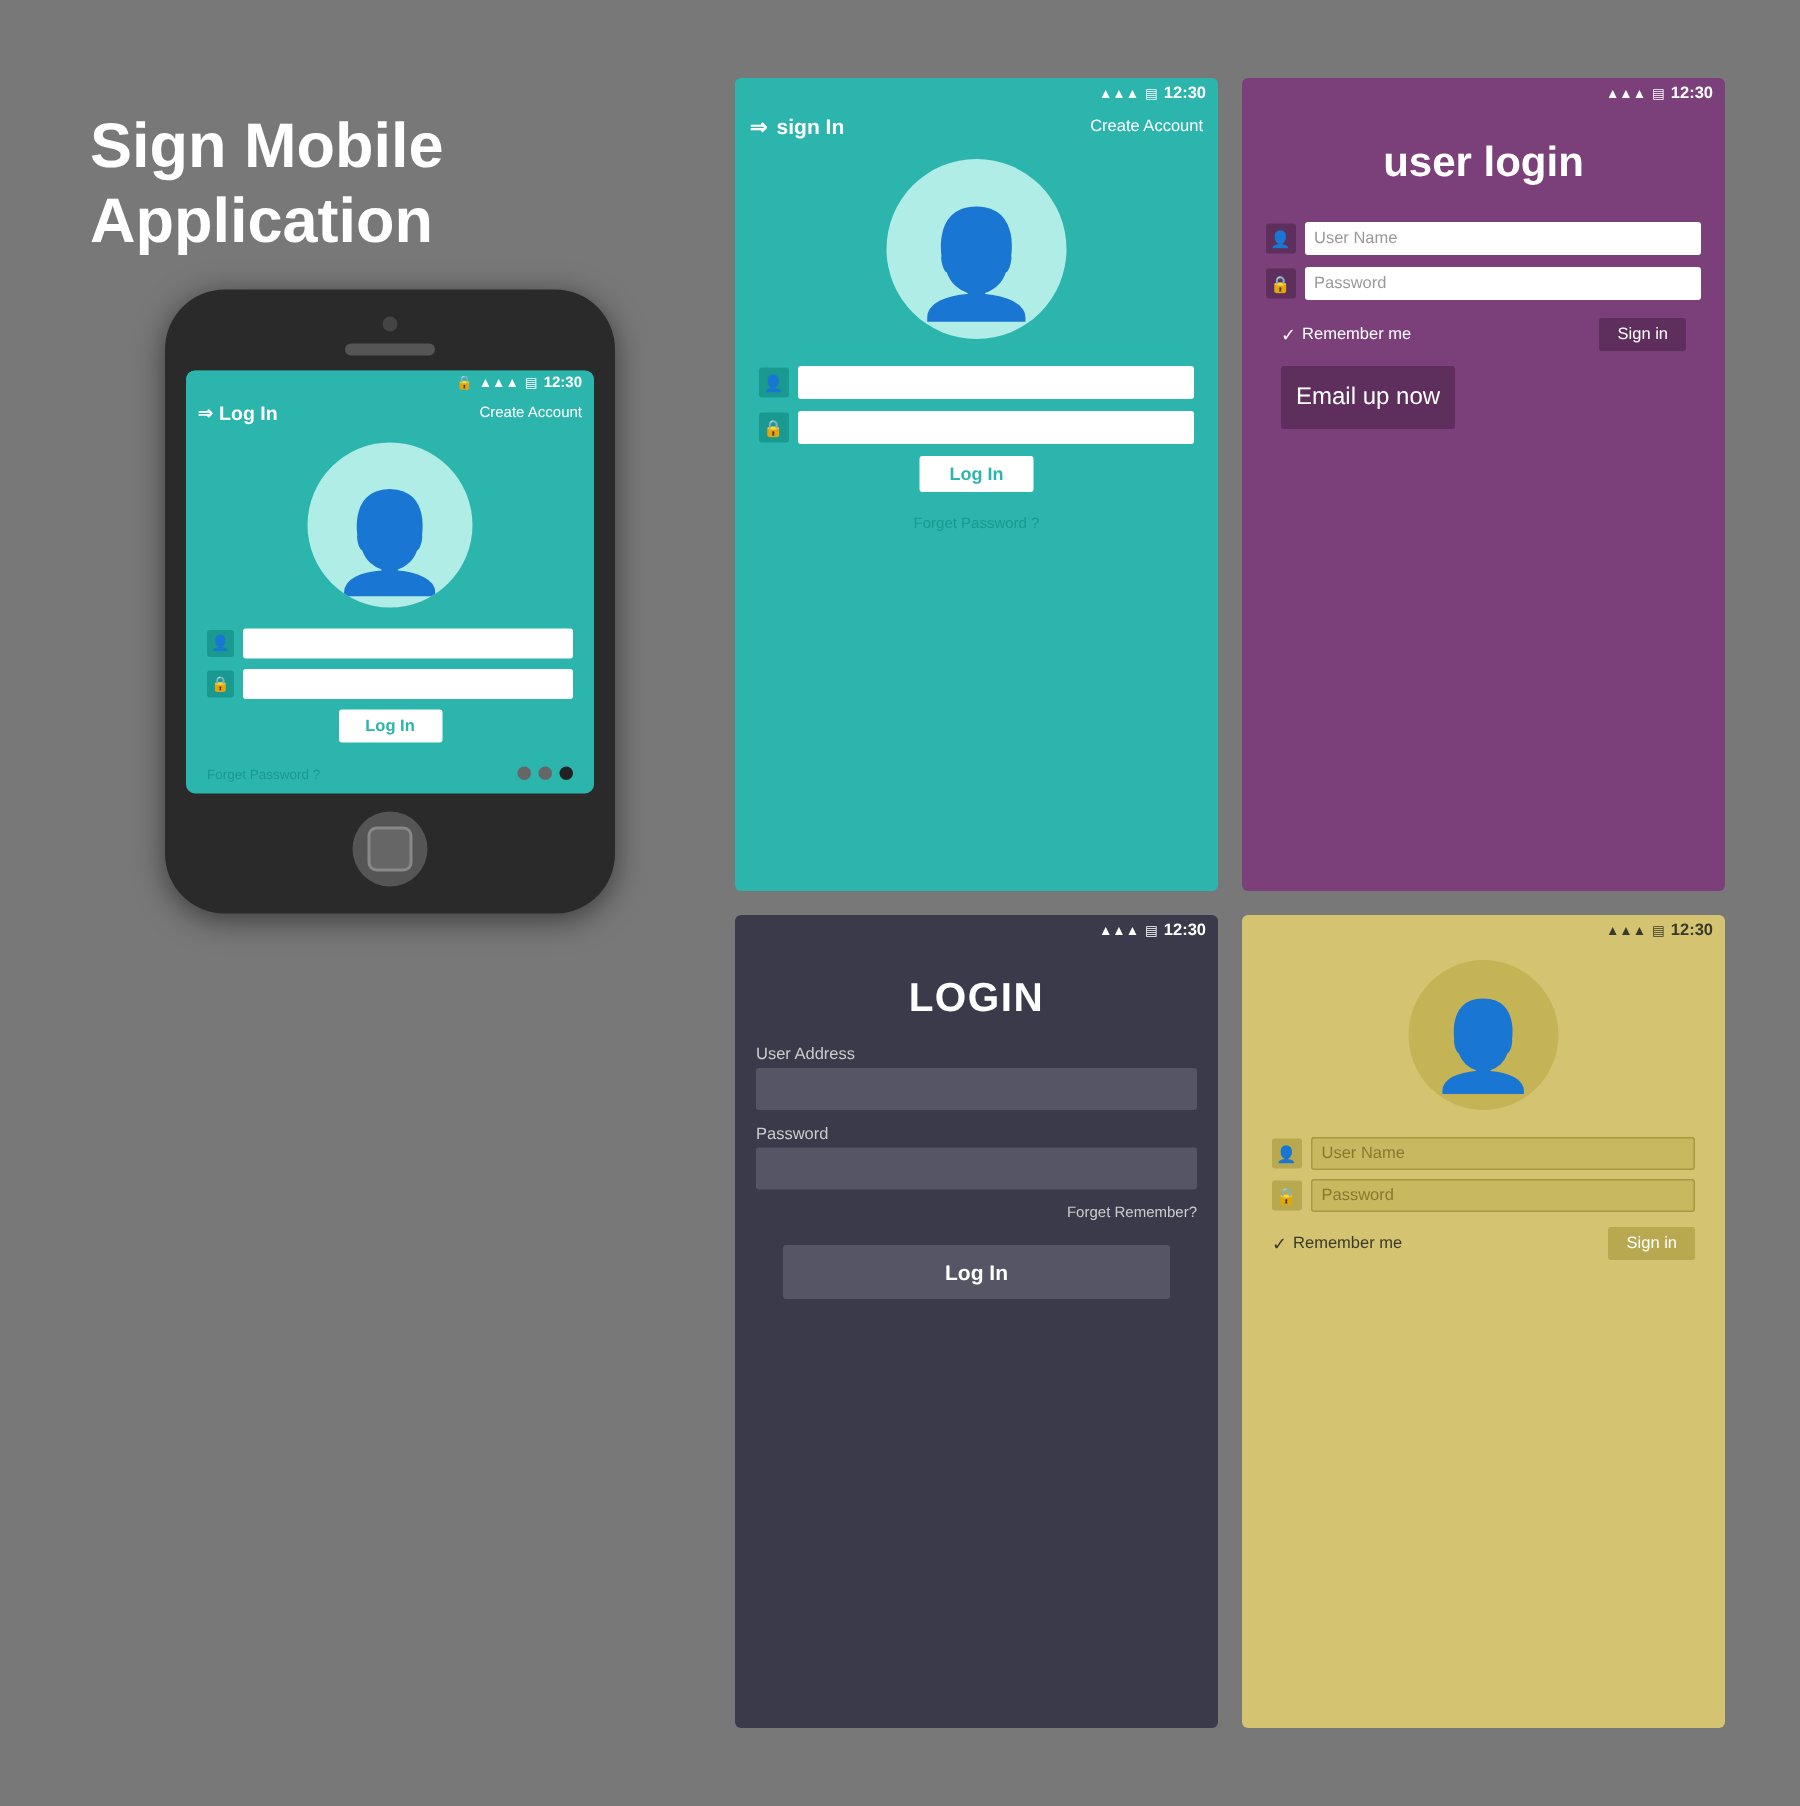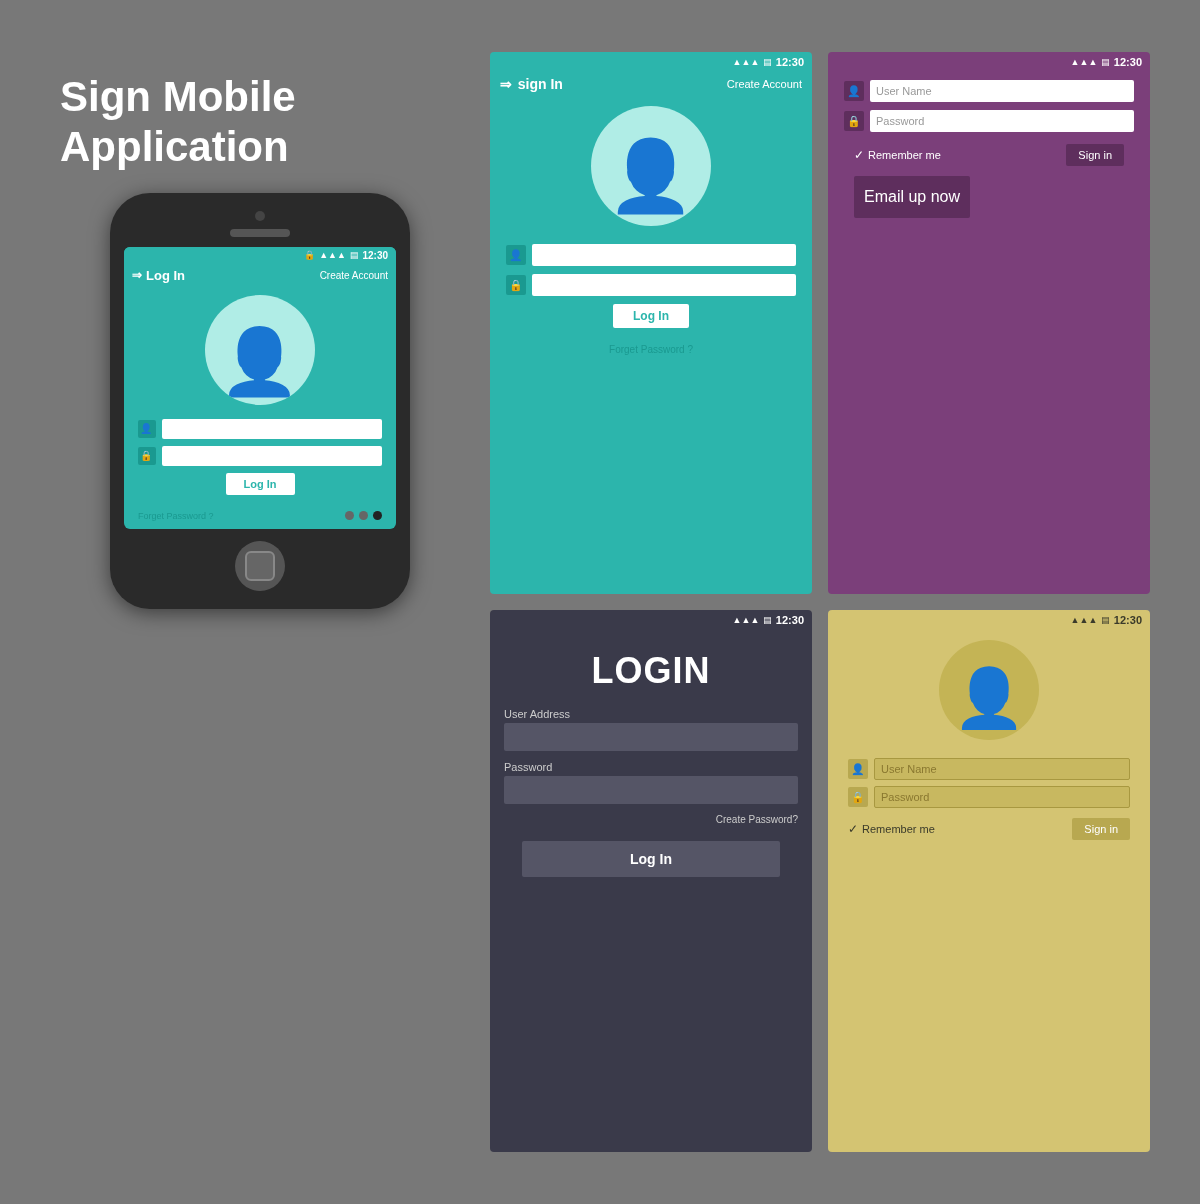--- a/index.html
+++ b/index.html
@@ -280,21 +280,21 @@
       padding: 12px 10px;
       border-radius: 2px;
       font-size: 16px;
       text-align: center;
       cursor: pointer;
     }
 
     
     .login-big-title {
       text-align: center;
-      font-size: 36px;
+      font-size: 27px;
       font-weight: bold;
       color: white;
       padding: 20px 10px 16px;
       letter-spacing: 1px;
     }
     .field-label {
       font-size: 11px;
       color: #ccc;
       padding: 0 14px 3px;
     }
@@ -526,20 +526,21 @@
         </div>
         <div class="forget-pwd">Forget Password ?</div>
       </div>
 
       <div class="screen-card purple">
         <div class="status-bar">
           <span style="font-size:9px;">▲▲▲</span>
           <span style="font-size:9px;">▤</span>
           <span style="font-weight:bold;font-size:11px;">12:30</span>
         </div>
+        <div class="user-login-title">user login</div>
         <div class="form-area">
           <div class="input-row">
             <div class="input-icon purple-bg">👤</div>
             <div class="input-field" style="display:flex;align-items:center;padding-left:6px;font-size:11px;color:#999;">
               <span>User Name</span>
             </div>
           </div>
           <div class="input-row">
             <div class="input-icon purple-bg">🔒</div>
             <div class="input-field" style="display:flex;align-items:center;padding-left:6px;font-size:11px;color:#999;">
@@ -565,21 +566,21 @@
           <span style="font-size:9px;">▲▲▲</span>
           <span style="font-size:9px;">▤</span>
           <span style="font-weight:bold;font-size:11px;">12:30</span>
         </div>
         <div class="login-big-title">LOGIN</div>
         <div style="padding: 0 0 4px 0;">
           <div class="field-label">User Address</div>
           <div class="dark-input"></div>
           <div class="field-label">Password</div>
           <div class="dark-input"></div>
-          <div class="forget-pwd light-text" style="text-align:right;padding-right:14px;color:#ccc;">Create Password?</div>
+          <div class="forget-pwd light-text" style="text-align:right;padding-right:14px;color:#ccc;">Forget Remember?</div>
           <button class="login-btn dark-btn" style="display:block;width:80%;margin:8px auto;background:#555566;color:white;padding:10px;font-size:14px;border:none;border-radius:2px;cursor:pointer;">Log In</button>
         </div>
       </div>
 
       <div class="screen-card yellow">
         <div class="status-bar dark-text">
           <span style="font-size:9px;color:#3a3a2a;">▲▲▲</span>
           <span style="font-size:9px;color:#3a3a2a;">▤</span>
           <span style="font-weight:bold;font-size:11px;color:#3a3a2a;">12:30</span>
         </div>

